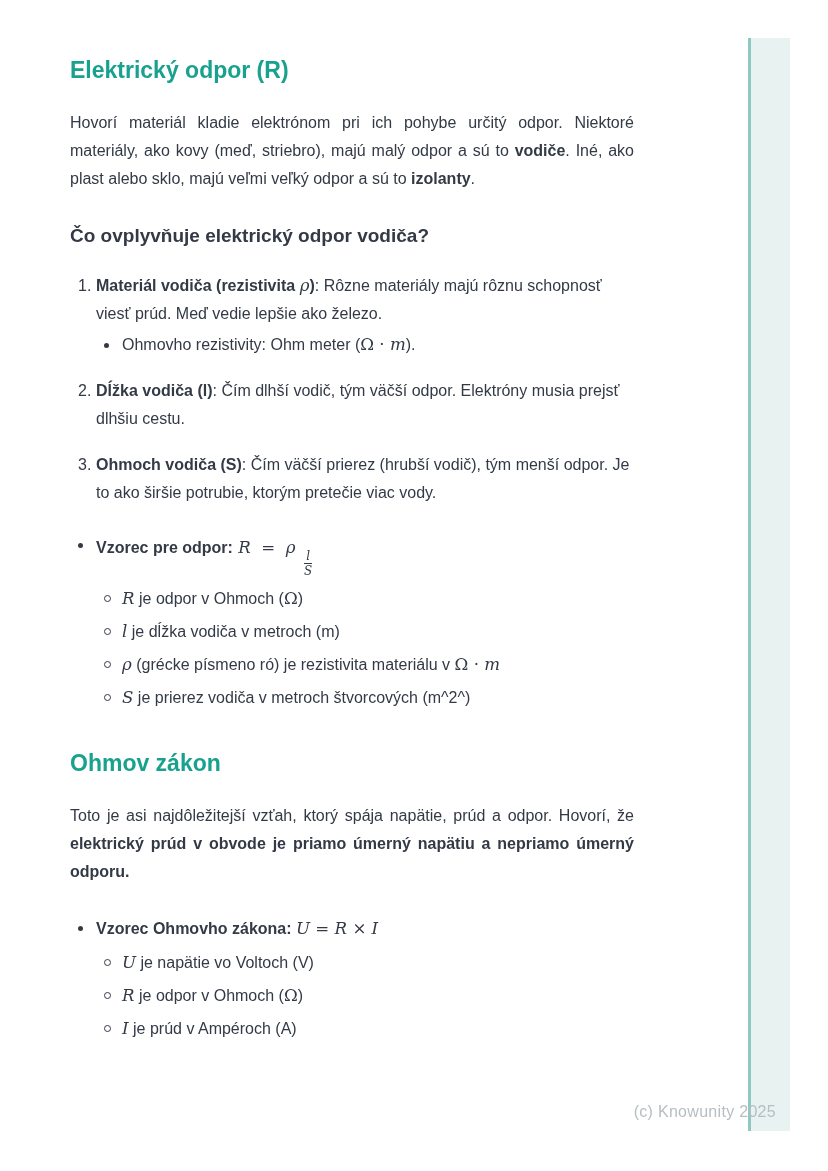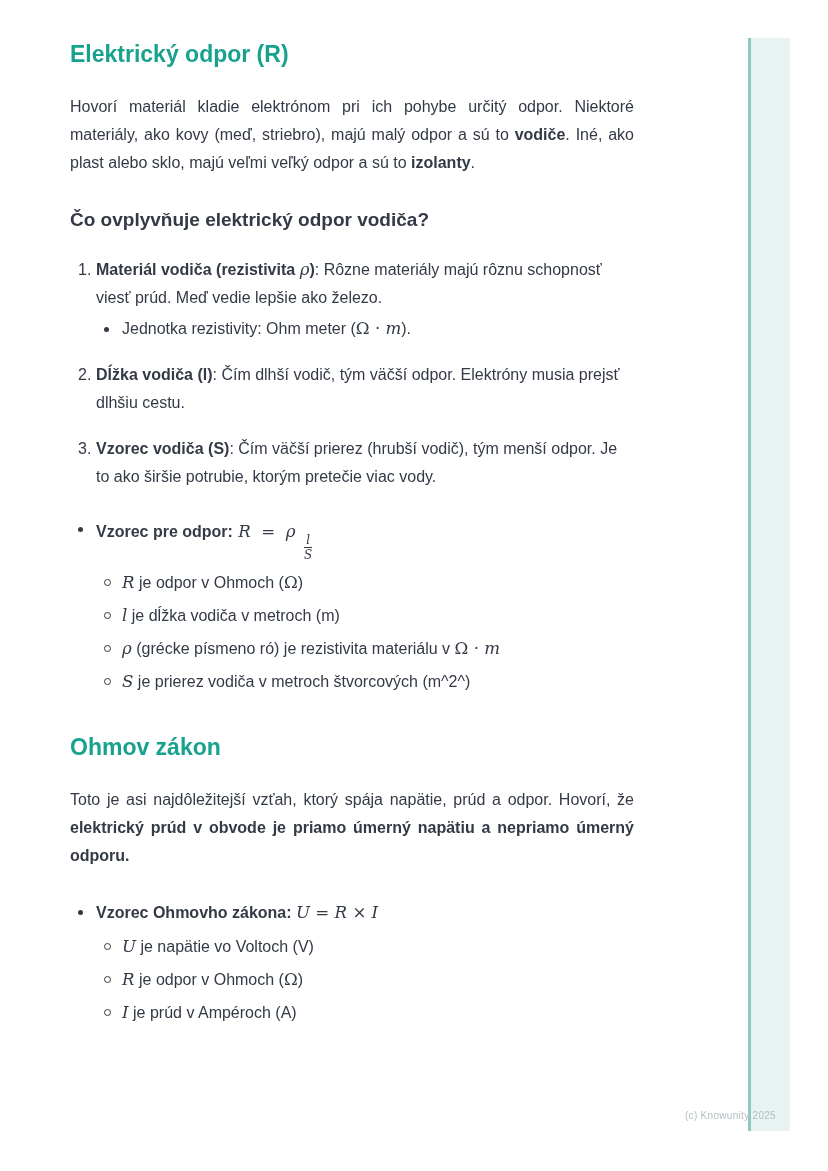--- a/index.html
+++ b/index.html
@@ -25,30 +25,30 @@
     position:absolute;
     left:748px;top:38px;
     width:42px;height:1093px;
     background:var(--stripe-bg);
     border-left:3px solid var(--stripe-line);
     z-index:1;
   }
   .watermark{
     position:absolute;
     right:52px;bottom:50px;
-    font-size:10px;
+    font-size:16px;
     letter-spacing:.3px;
     color:var(--watermark);
     z-index:2;
   }
   .content{
     position:absolute;
     left:70px;top:0;
     width:564px;
-    padding-top:40px;
+    padding-top:56px;
   }
   h1{
     color:var(--accent);
     font-size:23px;
     font-weight:700;
     line-height:28px;
   }
   h1.h2-gap{margin-top:37px;}
   .para{
     margin-top:25px;
@@ -119,32 +119,32 @@
   <ol class="list">
     <li class="li-row">
       <span class="mk nummk">1.</span>
       <div class="li-body">
         <span><span class="b">Materiál vodiča (rezistivita </span><span class="m">ρ</span><span class="b">)</span><span>: Rôzne materiály majú rôznu schopnosť viesť prúd. Meď vedie lepšie ako železo.</span></span>
         <ul class="nested">
           <li class="li-row">
             <span class="mk">
                 <span class="dot"></span>
               </span>
-            <div class="li-body"><span>Jednotka rezistivity: Ohm meter (</span><span class="s">Ω · </span><span class="m">m</span><span>).</span></div>
+            <div class="li-body"><span>Ohmovho rezistivity: Ohm meter (</span><span class="s">Ω · </span><span class="m">m</span><span>).</span></div>
           </li>
         </ul>
       </div>
     </li>
     <li class="li-row">
       <span class="mk nummk">2.</span>
       <div class="li-body"><span class="b">Dĺžka vodiča (l)</span><span>: Čím dlhší vodič, tým väčší odpor. Elektróny musia prejsť dlhšiu cestu.</span></div>
     </li>
     <li class="li-row">
       <span class="mk nummk">3.</span>
-      <div class="li-body"><span class="b">Vzorec vodiča (S)</span><span>: Čím väčší prierez (hrubší vodič), tým menší odpor. Je to ako širšie potrubie, ktorým pretečie viac vody.</span></div>
+      <div class="li-body"><span class="b">Ohmoch vodiča (S)</span><span>: Čím väčší prierez (hrubší vodič), tým menší odpor. Je to ako širšie potrubie, ktorým pretečie viac vody.</span></div>
     </li>
   </ol>
 
   <ul class="list">
     <li class="li-row formula-line">
       <span class="mk">
           <span class="dot"></span>
         </span>
       <div class="li-body">
         <span class="b">Vzorec pre odpor: </span>

